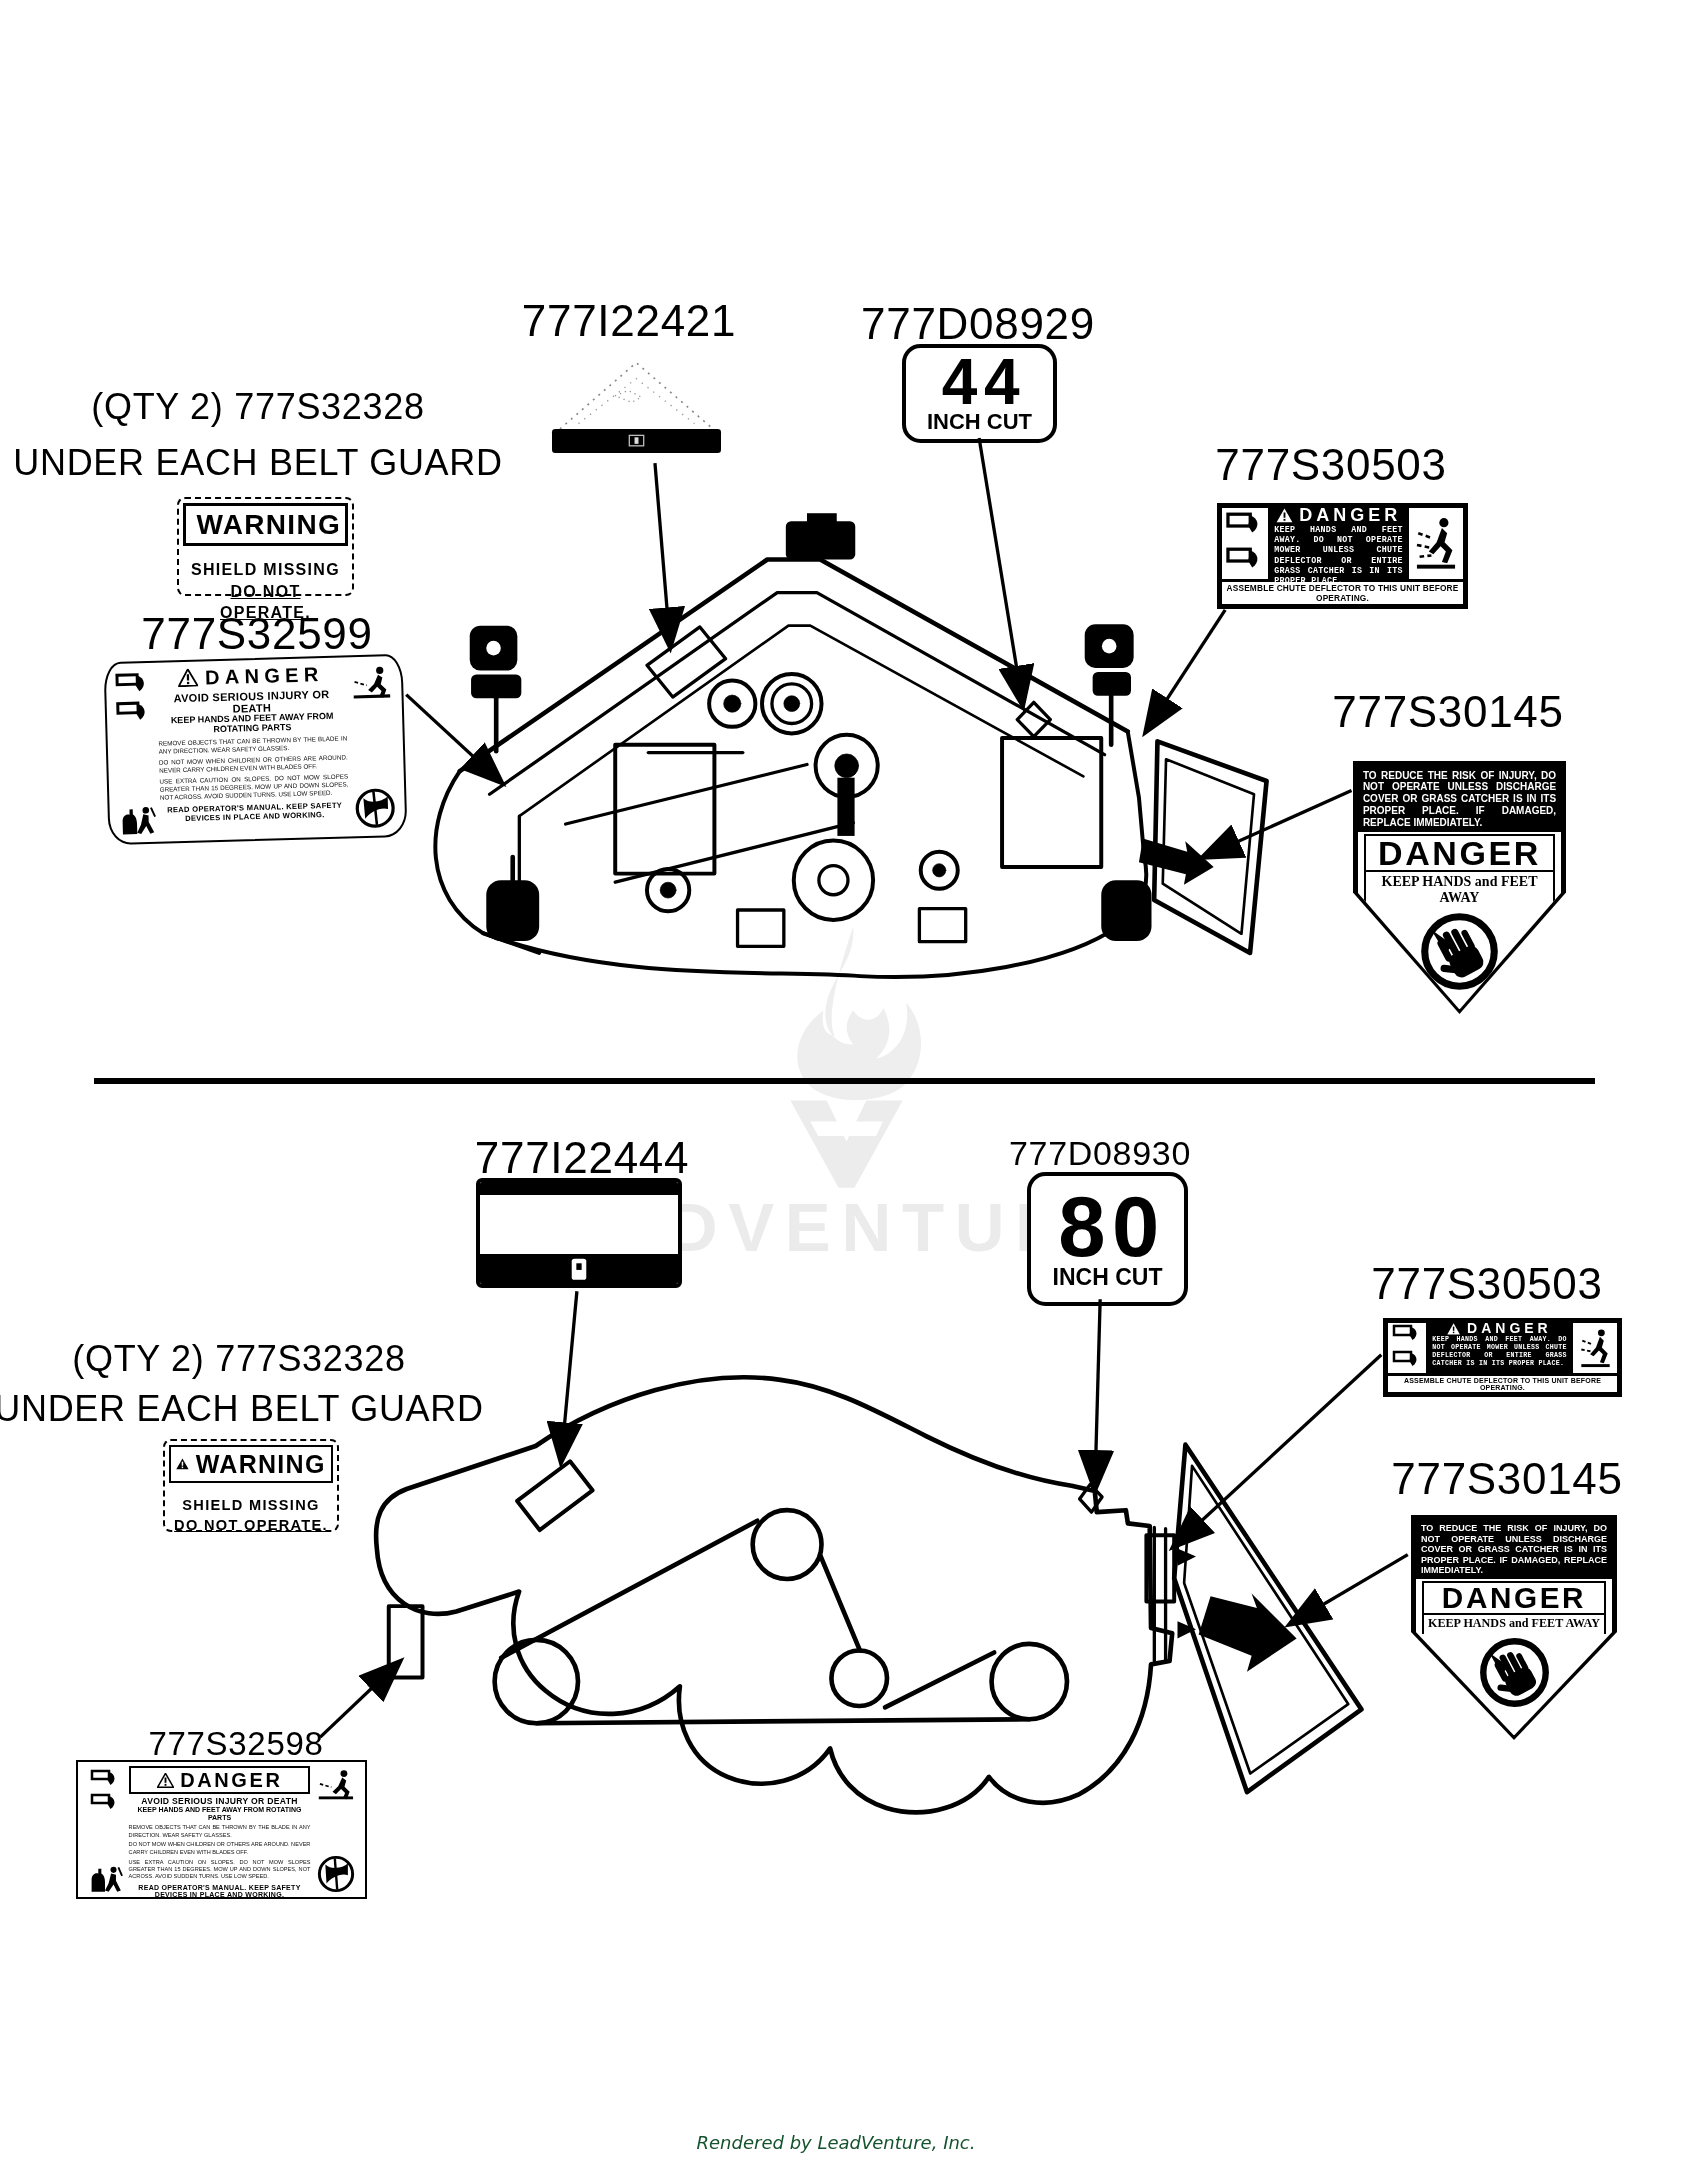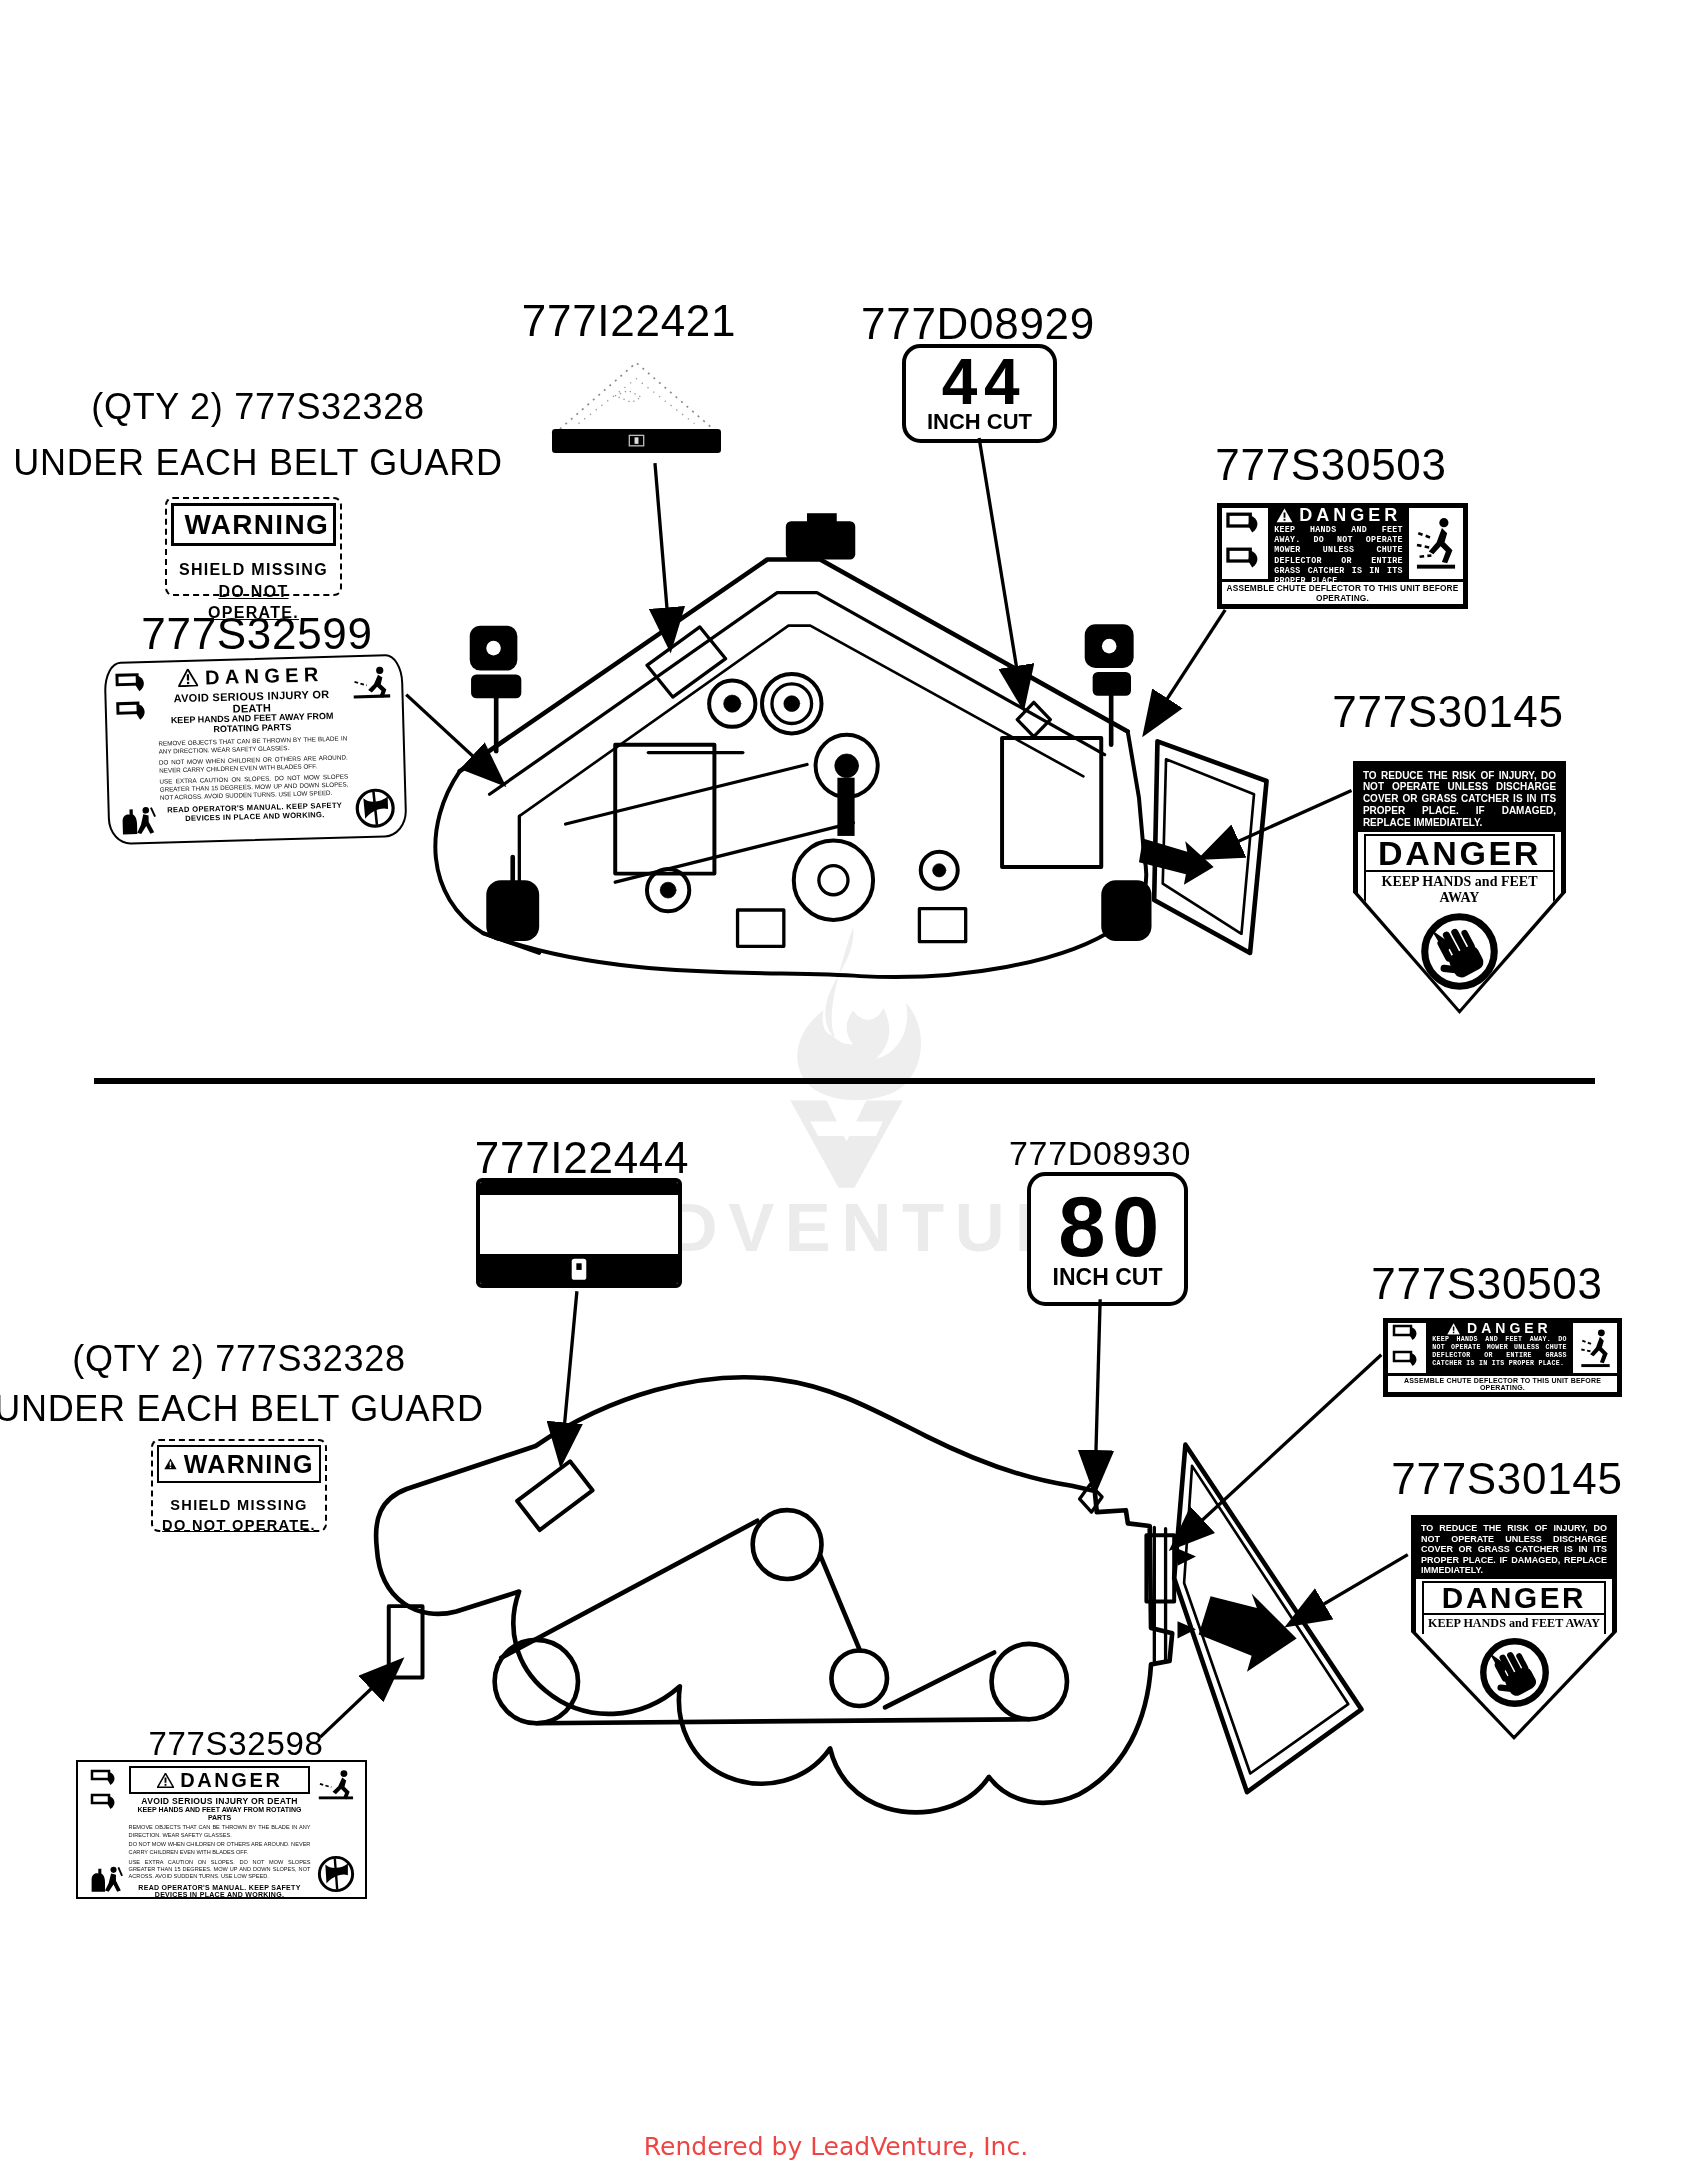--- a/index.html
+++ b/index.html
@@ -8,21 +8,21 @@
   .abs{position:absolute;}
   
   .pn{font-size:44px;font-weight:400;white-space:nowrap;transform:translateX(-50%);letter-spacing:0.7px;}
   .pn-sm{font-size:33px;}
   
   .badge{border:4px solid #000;border-radius:18.5px;background:#fff;text-align:center;
          display:flex;flex-direction:column;justify-content:center;align-items:center;}
   .badge-num{font-weight:700;letter-spacing:6.6px;line-height:.9;margin-left:9px;}
   .badge-cap{font-weight:700;letter-spacing:0;line-height:1;}
   
-  .warn{border:2.6px dashed #000;border-radius:8px;background:#fff;padding:4px;box-sizing:border-box;}
+  .warn{border:2.6px dashed #000;border-radius:8px;background:#fff;padding:4px;box-sizing:border-box;margin-left:12px;}
   .warn-in{border:3.3px solid #000;padding:2.6px 5.3px;display:flex;align-items:center;justify-content:center;gap:6.6px;}
   .warn-title{font-weight:700;font-size:28px;letter-spacing:1.3px;}
   .warn-lines{text-align:center;font-weight:700;font-size:16px;letter-spacing:1.3px;line-height:1.35;padding-top:13px;}
   .warn-lines .u{text-decoration:underline;}
   
   .dchute{background:#000;border:2.6px solid #000;box-sizing:border-box;display:flex;flex-direction:column;}
   .dchute-row{flex:1;display:flex;min-height:0;}
   .dchute-panel{background:#fff;margin:2.6px;width:46px;display:flex;flex-direction:column;
                 align-items:center;justify-content:space-around;flex:none;}
   .dchute-mid{flex:1;color:#fff;padding:1.3px 4px;overflow:hidden;}
@@ -52,21 +52,21 @@
   .curved{transform:rotate(-1.6deg);border-radius:17px 17px 22.5px 22.5px / 29px 29px 26.5px 26.5px;}
   
   .ghostbar{position:absolute;left:0;right:0;background:#000;border-radius:3.3px;display:flex;align-items:center;justify-content:center;}
   
   .panel444{border:4.6px solid #000;border-radius:6px;background:#fff;box-sizing:border-box;display:flex;flex-direction:column;overflow:hidden;}
   .p444-top{height:13.2px;background:#000;flex:none;}
   .p444-mid{flex:1;}
   .p444-bot{height:30px;background:#000;flex:none;display:flex;align-items:center;justify-content:center;}
   
   .wmtext{font-size:69px;font-weight:700;letter-spacing:10.6px;color:#ebebeb;white-space:nowrap;}
-  .footer{font-family:"DejaVu Sans",sans-serif;font-size:25px;color:#ef4444;white-space:nowrap;transform:translateX(-50%);}
+  .footer{font-family:"DejaVu Sans",sans-serif;font-size:18px;color:#14532d;white-space:nowrap;transform:translateX(-50%);font-style:italic;}
   svg{display:block;}
 </style>
 </head>
 <body>
 
 <div id="canvas">
 
   <div class="abs" style="left:754px;top:923px;">
     <svg width="185" height="265" viewBox="0 0 280 400">
       <path d="M150,5 C155,60 110,85 108,135 C107,170 132,185 150,183 C138,168 136,150 150,132 C162,150 185,152 196,128 C212,160 205,185 185,205 C220,196 238,160 230,120 C258,150 262,205 232,240 C200,278 90,280 70,225 C55,185 80,150 105,132 C100,160 112,170 122,170 C112,150 118,100 150,5 Z" fill="#eeeeee"></path>

